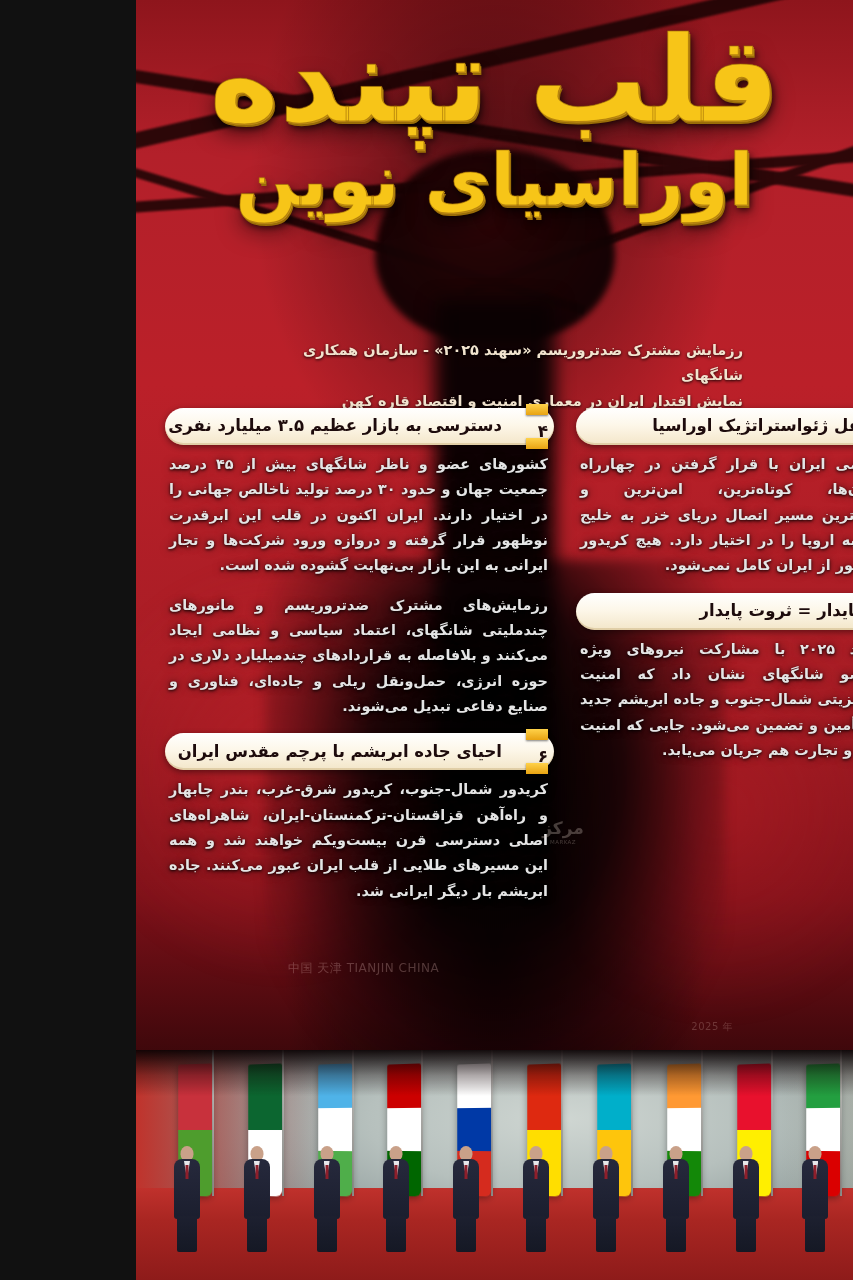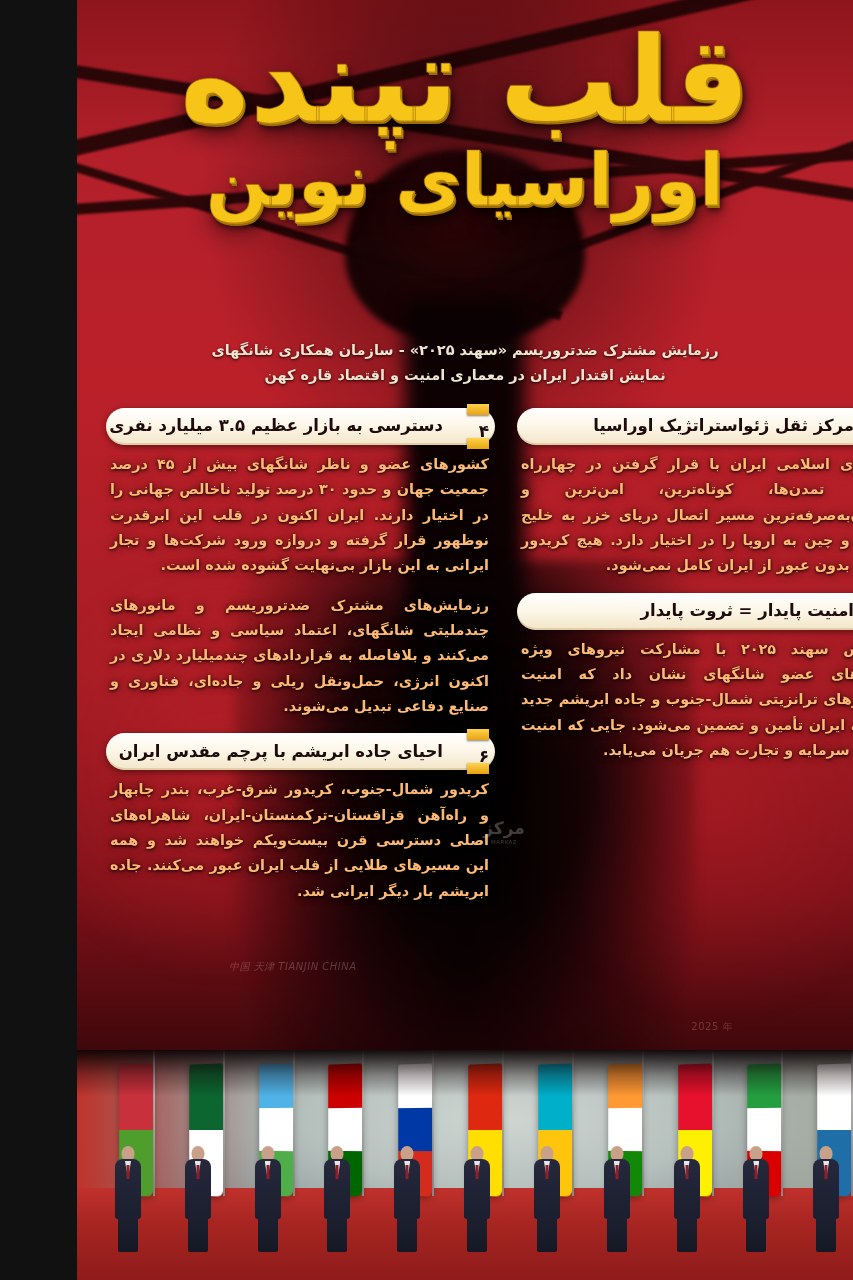--- a/index.html
+++ b/index.html
@@ -6,21 +6,21 @@
   * { margin:0; padding:0; box-sizing:border-box; }
   html,body { background:#111; }
   body {
     font-family:"DejaVu Sans","Liberation Sans",sans-serif;
     width:853px; height:1280px;
     overflow:hidden;
   }
 
   .poster{
     position:relative;
-    width:776px;height:1280px;
+    width:717px;height:1280px;
     background:#9e1a20;
     overflow:hidden;
   }
 
   
   .bg-base{
     position:absolute;inset:0;
     background:
       radial-gradient(ellipse 55% 42% at 50% 14%, rgba(0,0,0,.55) 0%, rgba(0,0,0,0) 62%),
       radial-gradient(ellipse 42% 48% at 50% 74%, rgba(0,0,0,.92) 0%, rgba(0,0,0,0) 70%),
@@ -63,23 +63,22 @@
     background:radial-gradient(ellipse at 60% 50%, rgba(196,34,42,.55) 0%, rgba(150,22,30,0) 70%);
     filter:blur(10px);
   }
   .glow-right{
     position:absolute;right:-70px;top:600px;width:340px;height:420px;
     background:radial-gradient(ellipse at 40% 50%, rgba(186,30,38,.45) 0%, rgba(150,22,30,0) 70%);
     filter:blur(10px);
   }
   .faint-caption{
     position:absolute;left:152px;top:960px;
-    font-size:10px;color:rgba(220,180,175,.30);letter-spacing:.5px;
+    font-size:12px;color:rgba(220,180,175,.30);letter-spacing:.5px;
     direction:ltr;
-    font-style:italic;
   }
   .faint-caption2{
     position:absolute;right:120px;top:1020px;
     font-size:10px;color:rgba(220,180,175,.26);letter-spacing:.5px;
     direction:ltr;
   }
 
   
   .title-wrap{
     position:absolute;left:0;right:0;top:14px;
@@ -97,21 +96,21 @@
       2px 3px 0 #9a6d08,
       3px 5px 7px rgba(0,0,0,.70),
       0 10px 22px rgba(0,0,0,.55);
     -webkit-text-stroke:1px rgba(150,100,5,.55);
   }
   .title-1{ font-size:118px; margin-top:6px; }
   .title-2{ font-size:72px; margin-top:4px; }
 
   .subtitle{
     position:absolute;left:0;right:0;top:338px;
-    text-align:center;z-index:6;
+    z-index:6;
     color:#f2e4cf;
     font-size:14.5px;font-weight:bold;line-height:1.75;
     text-shadow:0 1px 3px rgba(0,0,0,.9);
     padding:0 110px;
   }
 
   
   .grid{
     position:absolute;left:0;top:408px;width:853px;z-index:6;
     display:flex;flex-direction:row;
@@ -157,21 +156,21 @@
   .badge-num{
     position:absolute;right:1px;top:11px;
     width:20px;height:23px;
     display:flex;align-items:center;justify-content:center;
     font-size:17px;font-weight:bold;color:#1d0b0c;
   }
 
   .card-body{
     font-size:14.4px;
     line-height:1.76;
-    color:#fdba74;
+    color:#e5e5e5;
     text-align:justify;
     text-justify:inter-word;
     padding:0 6px 0 4px;
     text-shadow:0 1px 3px rgba(0,0,0,.95), 0 0 8px rgba(0,0,0,.6);
     font-weight:600;
   }
 
   
   .watermark{
     position:absolute;left:404px;top:820px;z-index:7;
@@ -326,21 +325,21 @@
           <div class="badge">
             <span class="badge-tab"></span>
             <span class="badge-tab"></span>
           </div>
           <div class="badge-num">۴</div>
         </div>
         <div class="card-body">کشورهای عضو و ناظر شانگهای بیش از ۴۵ درصد جمعیت جهان و حدود ۳۰ درصد تولید ناخالص جهانی را در اختیار دارند. ایران اکنون در قلب این ابرقدرت نوظهور قرار گرفته و دروازه ورود شرکت‌ها و تجار ایرانی به این بازار بی‌نهایت گشوده شده است.</div>
       </div>
 
       <div class="card">
-        <div class="card-body">رزمایش‌های مشترک ضدتروریسم و مانورهای چندملیتی شانگهای، اعتماد سیاسی و نظامی ایجاد می‌کنند و بلافاصله به قراردادهای چندمیلیارد دلاری در اکنون انرژی، حمل‌ونقل ریلی و جاده‌ای، فناوری و صنایع دفاعی تبدیل می‌شوند.</div>
+        <div class="card-body">رزمایش‌های مشترک ضدتروریسم و مانورهای چندملیتی شانگهای، اعتماد سیاسی و نظامی ایجاد می‌کنند و بلافاصله به قراردادهای چندمیلیارد دلاری در حوزه انرژی، حمل‌ونقل ریلی و جاده‌ای، فناوری و صنایع دفاعی تبدیل می‌شوند.</div>
       </div>
 
       <div class="card">
         <div class="card-head">
           <div class="pill">
             <span class="pill-title">احیای جاده ابریشم با پرچم مقدس ایران</span>
           </div>
           <div class="badge">
             <span class="badge-tab"></span>
             <span class="badge-tab"></span>

